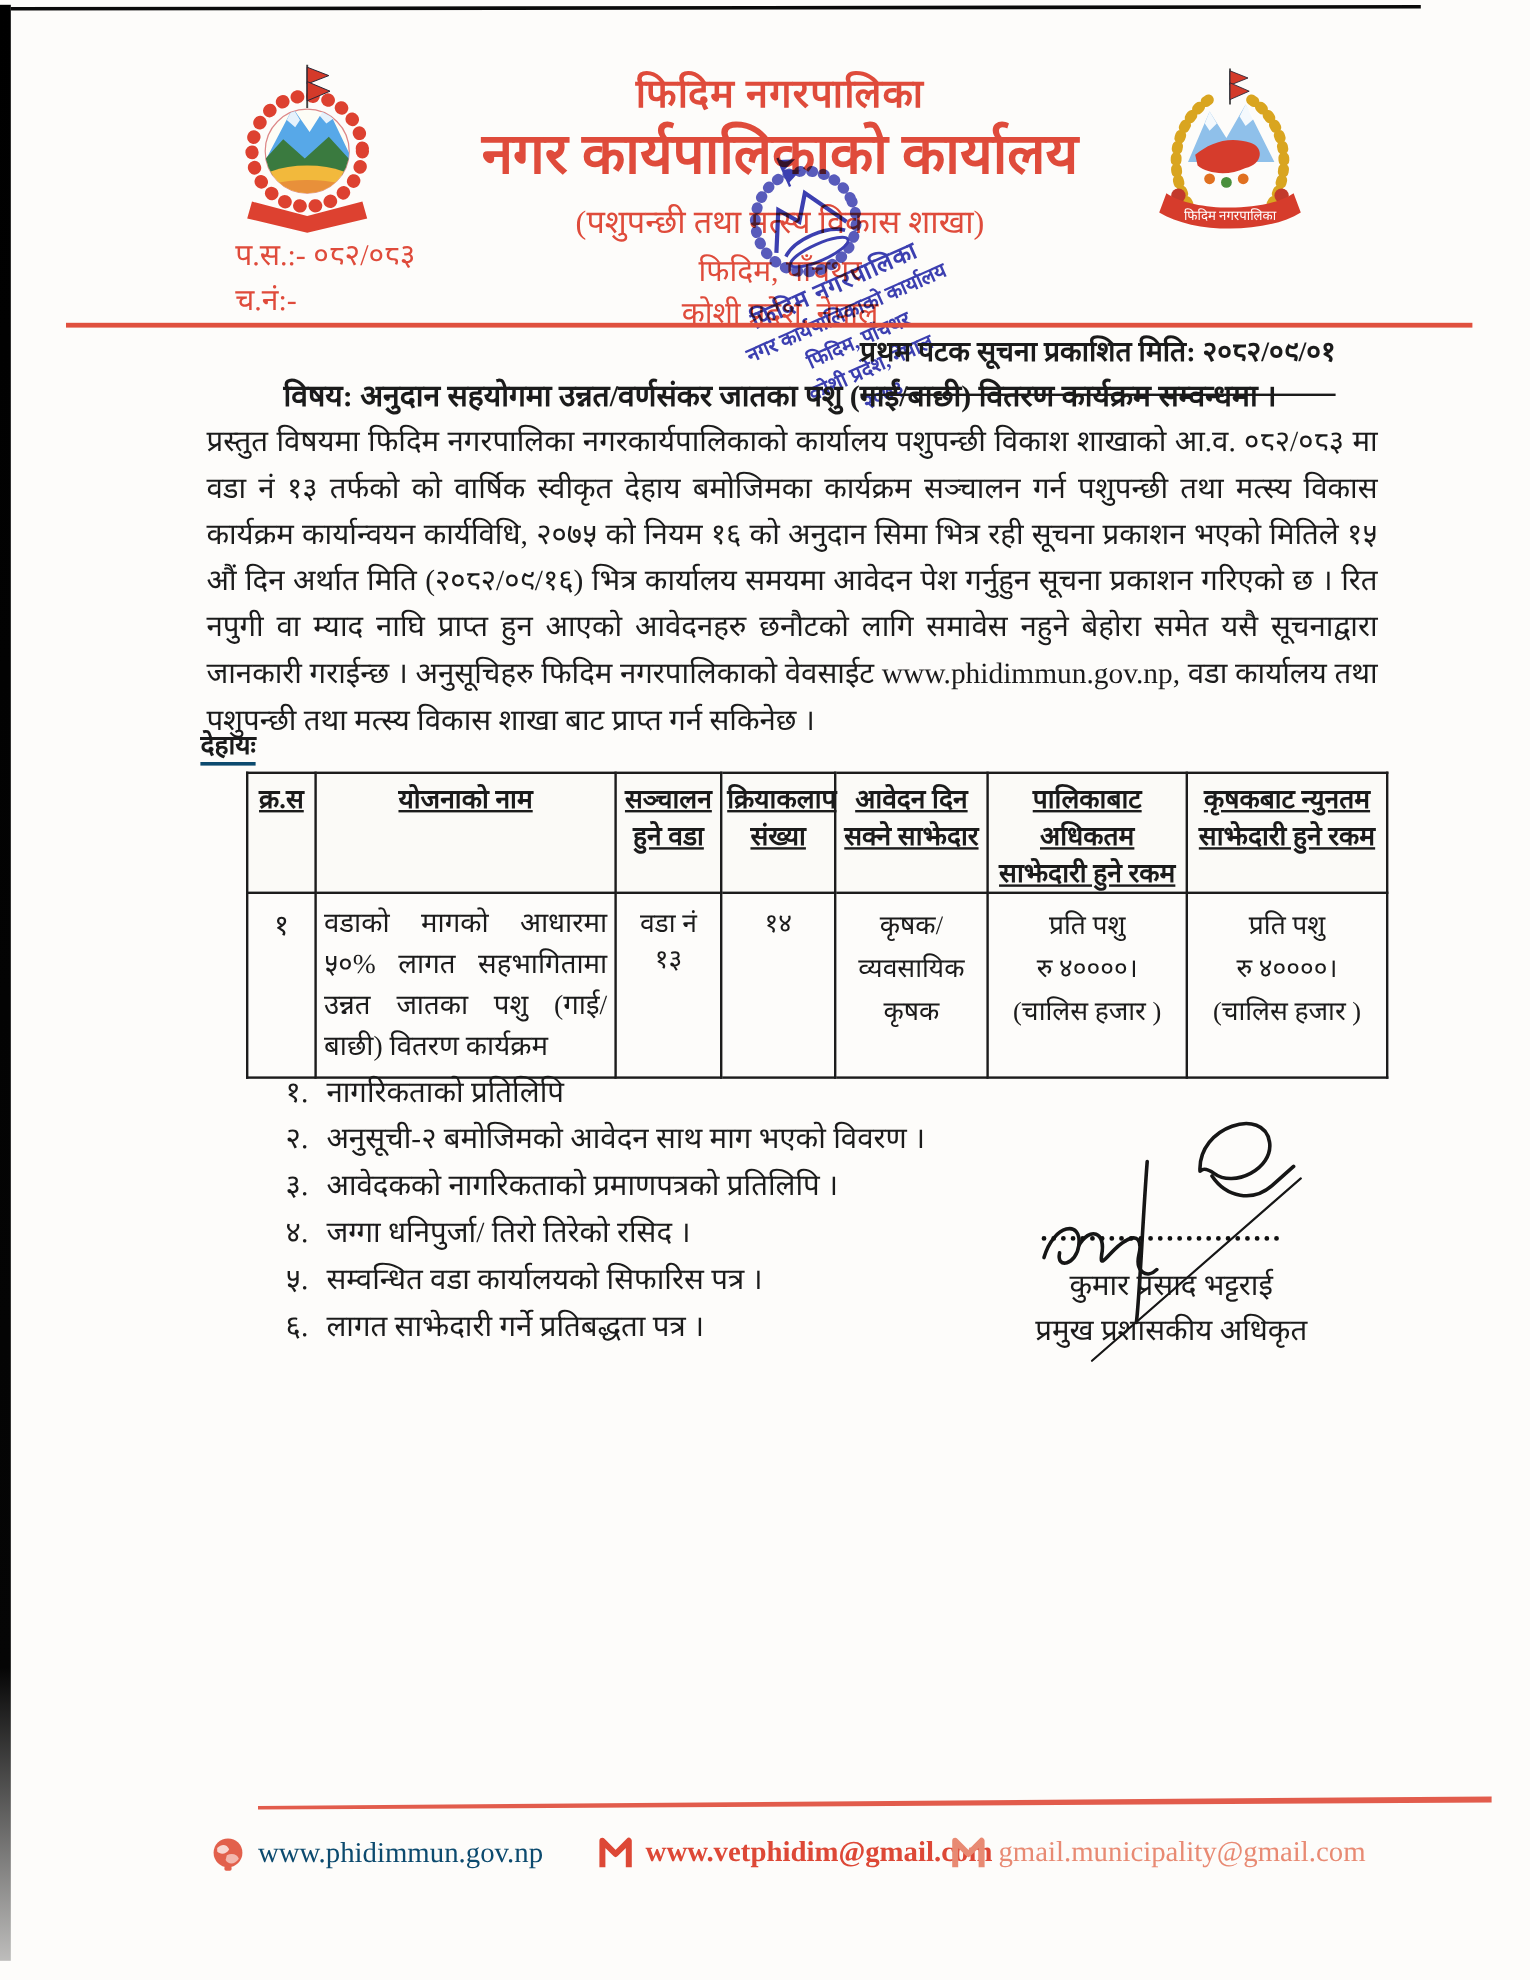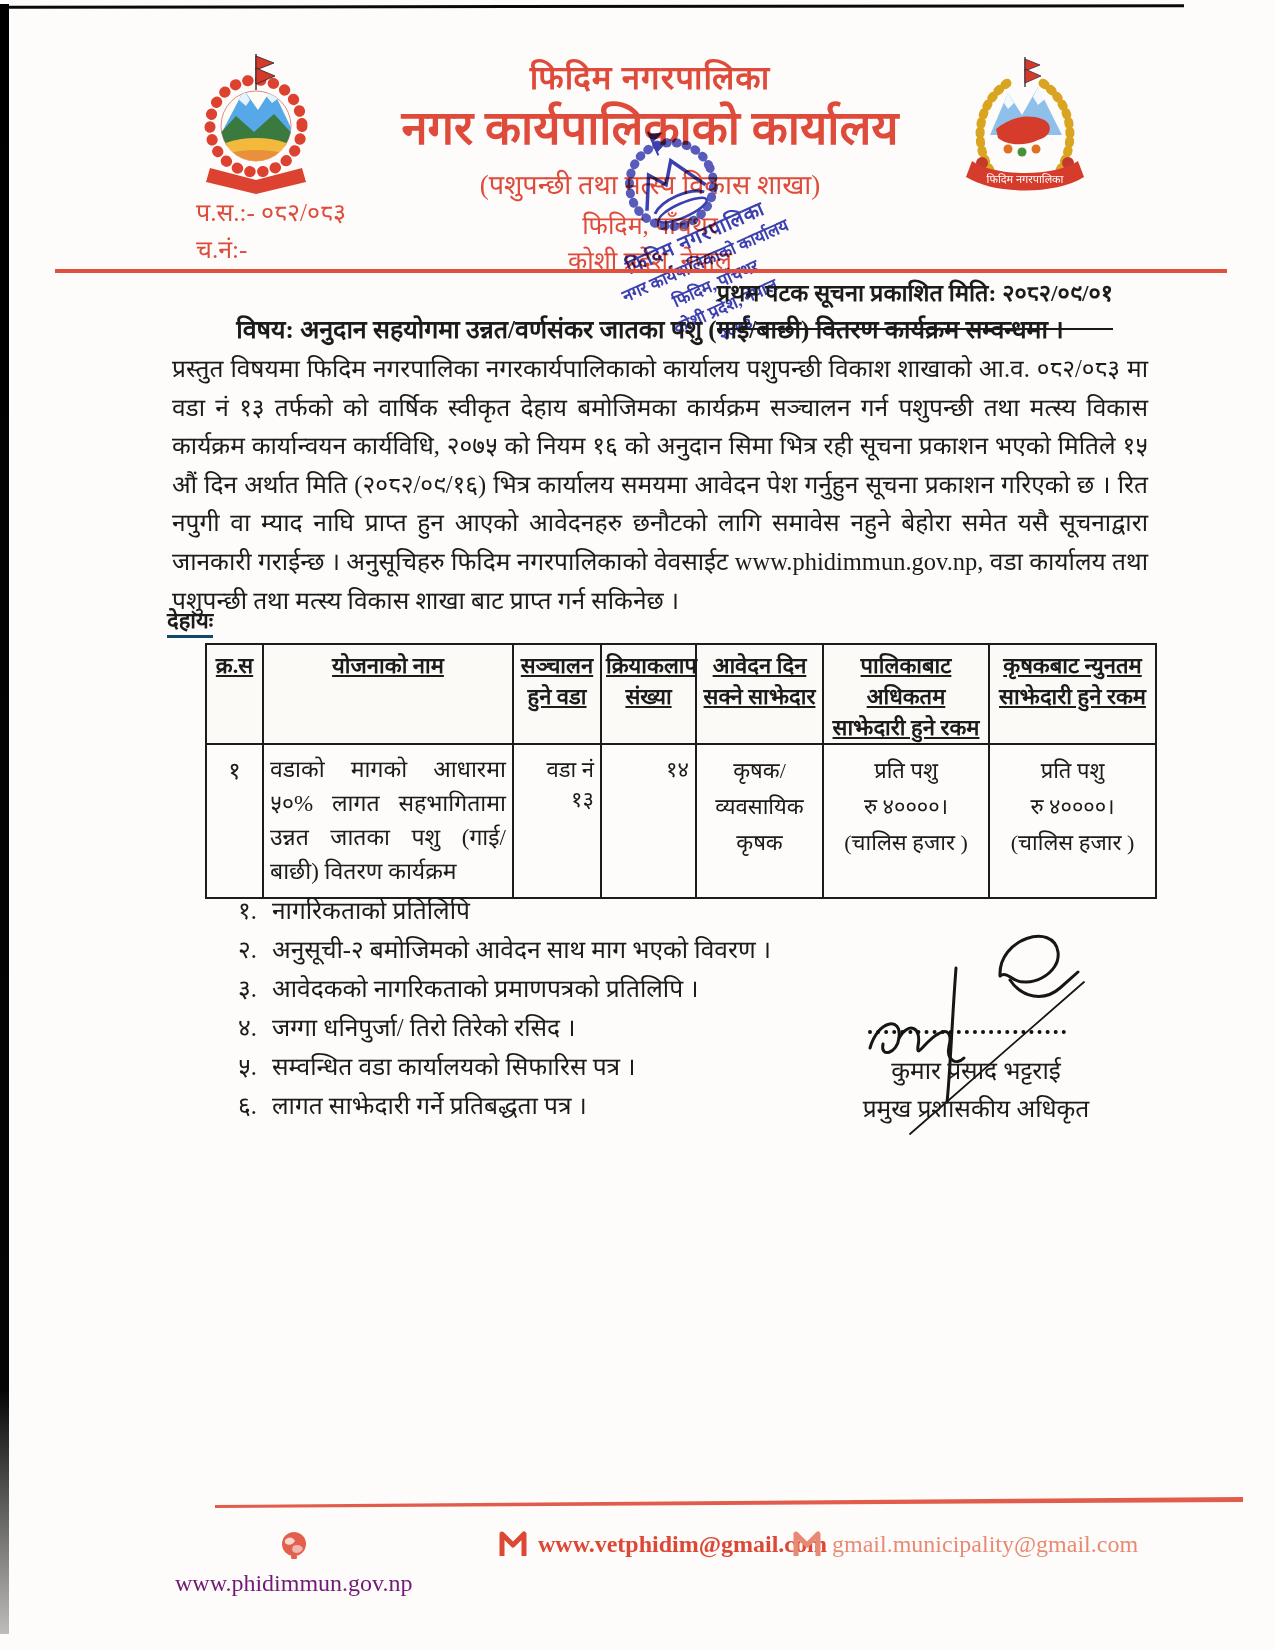--- a/index.html
+++ b/index.html
@@ -69,40 +69,40 @@
     font-size:22px;
   }
   .notice-table th,.notice-table td{border:2px solid #1c1c1c;}
   .notice-table th{
     height:86px;vertical-align:top;padding:5px 4px 0 4px;
     font-weight:600;text-align:center;line-height:31px;background:#fbfaf7;text-decoration:underline;
   }
   .notice-table td{height:114px;vertical-align:top;padding:8px 6px;}
   .td-sn{text-align:center;vertical-align:middle;font-size:24px;}
   .td-plan{text-align:justify;line-height:34px;font-size:23px;padding:8px 12px;}
-  .td-center{text-align:right;}
+  .td-center{text-align:center;}
   .td-pre{white-space:pre-line;text-align:center;line-height:36px;}
   
   .docs-heading{
     position:absolute;left:172px;top:858px;
     font-size:26px;font-weight:bold;
     border-bottom:3px solid #111;padding-bottom:2px;
   }
   .docs-list{position:absolute;left:238px;top:898px;width:620px;font-size:24.5px;}
   .doc-item{display:flex;margin-bottom:13px;line-height:26px;}
   .doc-num{width:34px;flex:0 0 34px;}
   
   .sig-svg{position:absolute;left:852px;top:916px;}
   .sig-dots{position:absolute;left:868px;top:1030px;width:198px;border-bottom:4px dotted #111;}
   .sig-name{position:absolute;left:846px;top:1053px;width:260px;text-align:center;font-size:24.5px;}
   .sig-title{position:absolute;left:830px;top:1091px;width:292px;text-align:center;font-size:24.5px;}
   
   .footer-line{position:absolute;left:0;top:1496px;}
   .footer-item{position:absolute;top:1530px;display:flex;align-items:center;gap:10px;font-size:24px;}
-  .f1{left:175px;color:#701a75;flex-direction:column;}
+  .f1{left:175px;color:#0c4a6e;}
   .f2{left:498px;color:#dd4836;font-weight:600;}
   .f3{left:792px;color:#e88a73;}
 </style>
 </head>
 <body>
 
 <div id="page">
 
   <div class="scan-left"></div>
   <div class="scan-top"></div>

